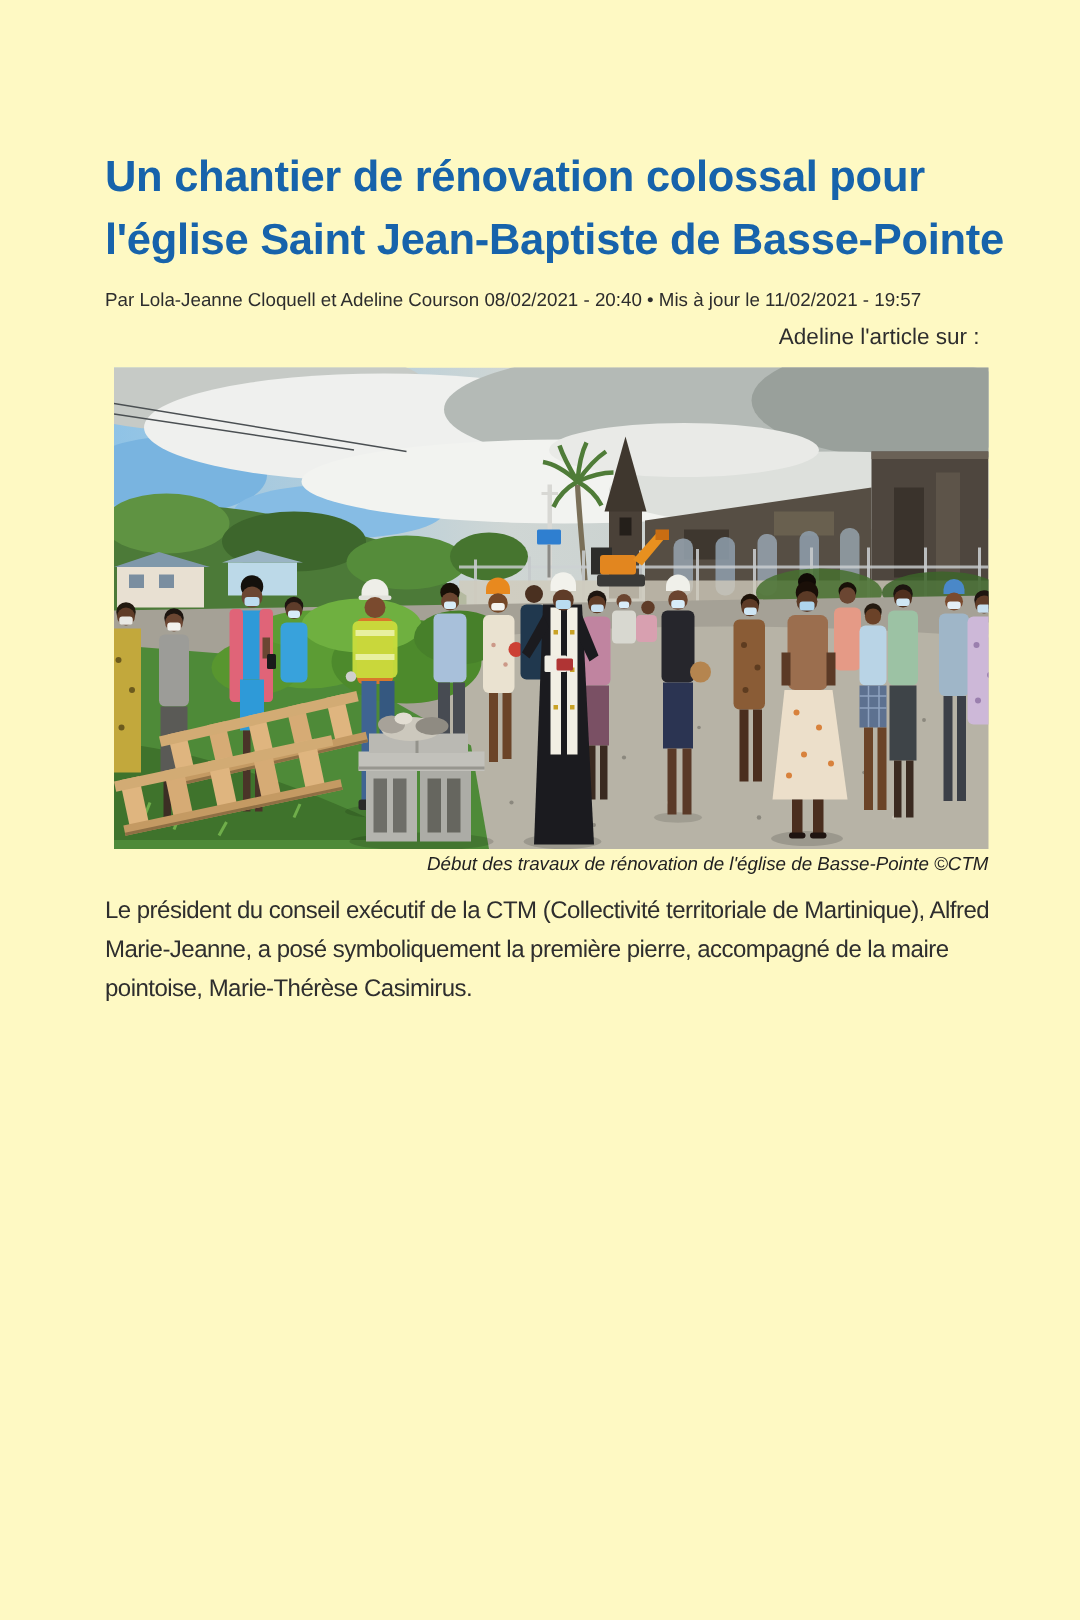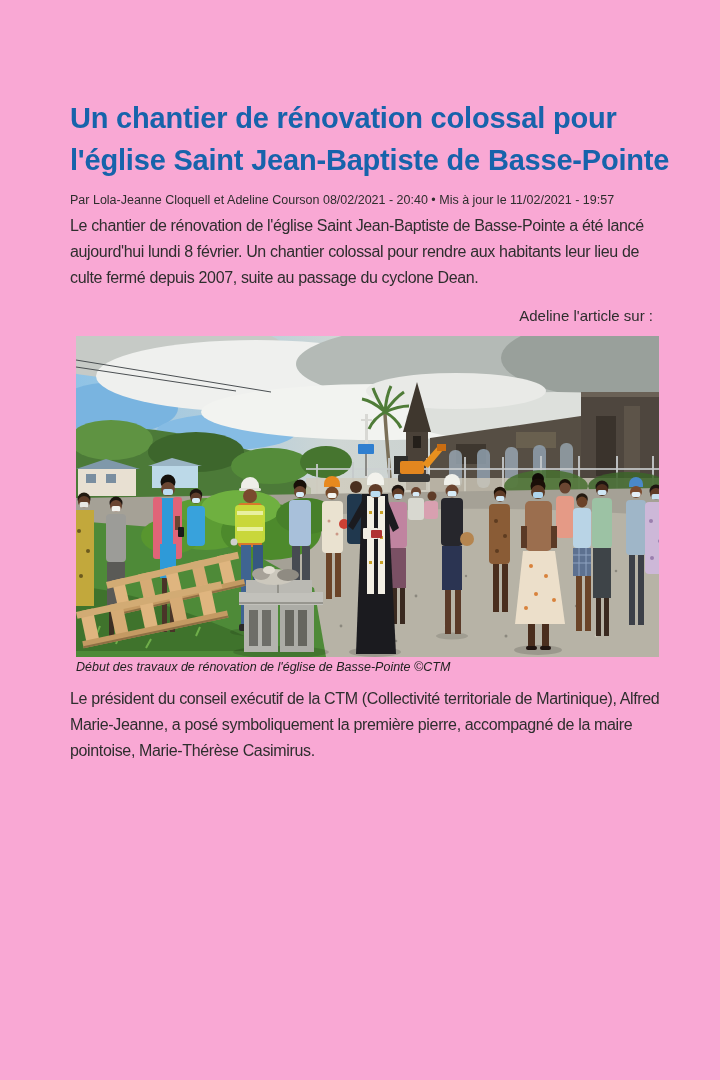--- a/index.html
+++ b/index.html
@@ -1,19 +1,19 @@
 <!DOCTYPE html>
 <html lang="fr"><head>
 <meta charset="utf-8">
 <style>
   html,body { margin:0; padding:0; background:#ffffff; }
   .page {
     position:relative;
     width:720px; height:1080px;
-    background:#f9a8d4;
+    background:#fef9c3;
     font-family:"Liberation Sans", sans-serif;
     color:#2e2e2e;
     overflow:hidden;
   }
   .article { position:absolute; left:70px; top:97px; width:600px; }
   .title {
     margin:0;
     font-size:29px; line-height:42px; font-weight:700;
     letter-spacing:-0.2px;
     color:#1763ab;
@@ -30,21 +30,21 @@
     color:#2e2e2e;
     width:600px;
   }
   .share {
     margin-top:8px;
     width:583px;
     text-align:right;
     font-size:15px; line-height:18px;
     color:#2e2e2e;
   }
-  .photo-fig { margin:5px 0 0 0; padding:6px; width:583px; }
+  .photo-fig { margin:5px 0 0 0; padding:6px; width:583px;text-align:right; }
   .photo-fig svg { display:block; }
   .caption {
     margin-top:3px;
     width:583px;
     font-style:italic;
     font-size:12.5px; line-height:15px;
     color:#222222;
   }
   .body-par {
     margin-top:5px;
@@ -57,21 +57,20 @@
 </head>
 <body>
 
 <main class="page">
   <article class="article">
 
     <h1 class="title">Un chantier de rénovation colossal pour l'église Saint Jean-Baptiste de Basse-Pointe</h1>
 
     <div class="byline">Par Lola-Jeanne Cloquell et Adeline Courson 08/02/2021 - 20:40 • Mis à jour le 11/02/2021 - 19:57</div>
 
-    <p class="lead">Le chantier de rénovation de l'église Saint Jean-Baptiste de Basse-Pointe a été lancé aujourd'hui lundi 8 février. Un chantier colossal pour rendre aux habitants leur lieu de culte fermé depuis 2007, suite au passage du cyclone Dean.</p>
 
     <div class="share">Adeline l'article sur :</div>
 
     <figure class="photo-fig">
       <svg width="583" height="321" viewBox="0 0 583 321" role="img">
         <defs>
           <linearGradient id="skyGrad" x1="0" y1="0" x2="1" y2="0">
             <stop offset="0" stop-color="#8fc3e6"></stop>
             <stop offset="0.45" stop-color="#cfd6d4"></stop>
             <stop offset="1" stop-color="#c3c9c6"></stop>

